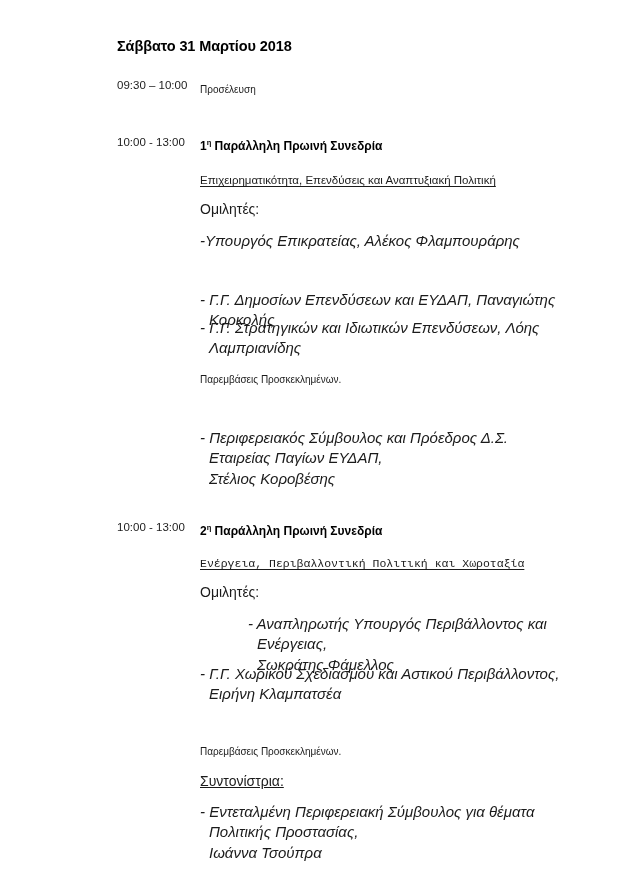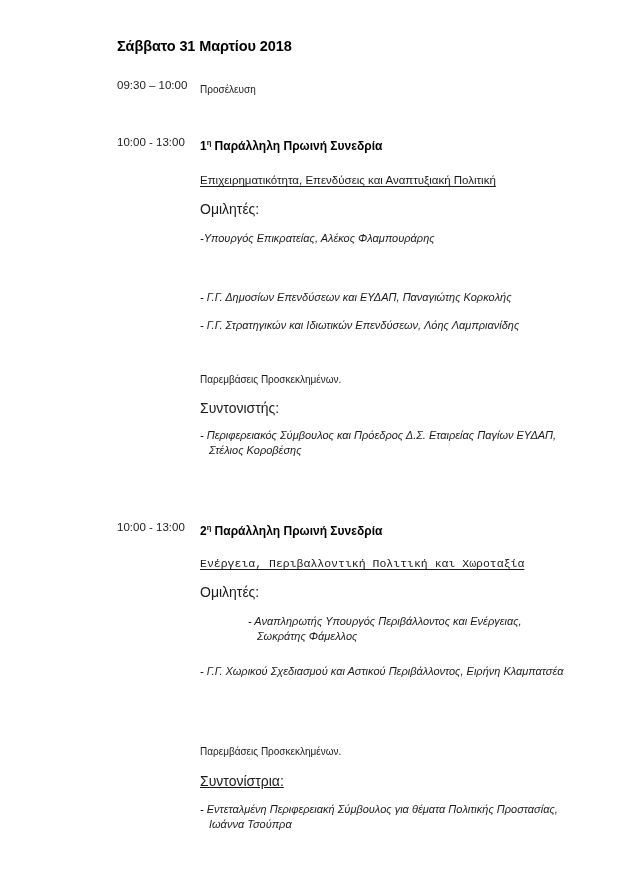--- a/index.html
+++ b/index.html
@@ -80,21 +80,21 @@
     font-size: 14px;
     color: #1b1b1b;
     line-height: 1.2;
   }
   .plain {
     font-size: 10px;
     color: #1b1b1b;
     line-height: 1.2;
   }
   .person {
-    font-size: 11px;
+    font-size: 15px;
     font-style: italic;
     color: #1b1b1b;
     line-height: 1.35;
     padding-left: 9px;
     text-indent: -9px;
     white-space: pre-line;
   }
 
   
   .abs {
@@ -133,23 +133,20 @@
   </div>
 
   <div class="abs person" style="top:231px;">-Υπουργός Επικρατείας, Αλέκος Φλαμπουράρης</div>
   <div class="abs person" style="top:290px;">- Γ.Γ. Δημοσίων Επενδύσεων και ΕΥΔΑΠ, Παναγιώτης Κορκολής</div>
   <div class="abs person" style="top:318px;">- Γ.Γ. Στρατηγικών και Ιδιωτικών Επενδύσεων, Λόης Λαμπριανίδης</div>
 
   <div class="abs" style="top:369px;">
     <span class="plain">Παρεμβάσεις Προσκεκλημένων.</span>
   </div>
 
-  <div class="abs" style="top:399px;">
-    <span class="label">Συντονιστής:</span>
-  </div>
 
   <div class="abs person" style="top:428px;">- Περιφερειακός Σύμβουλος και Πρόεδρος Δ.Σ.  Εταιρείας Παγίων ΕΥΔΑΠ,
 Στέλιος Κοροβέσης</div>
 
   <div class="row" style="top:521px;">
     <span class="time">10:00 - 13:00</span>
     <div class="content">
       <span class="session-title"><span>2</span><sup>η</sup><span> Παράλληλη Πρωινή Συνεδρία</span></span>
     </div>
   </div>

